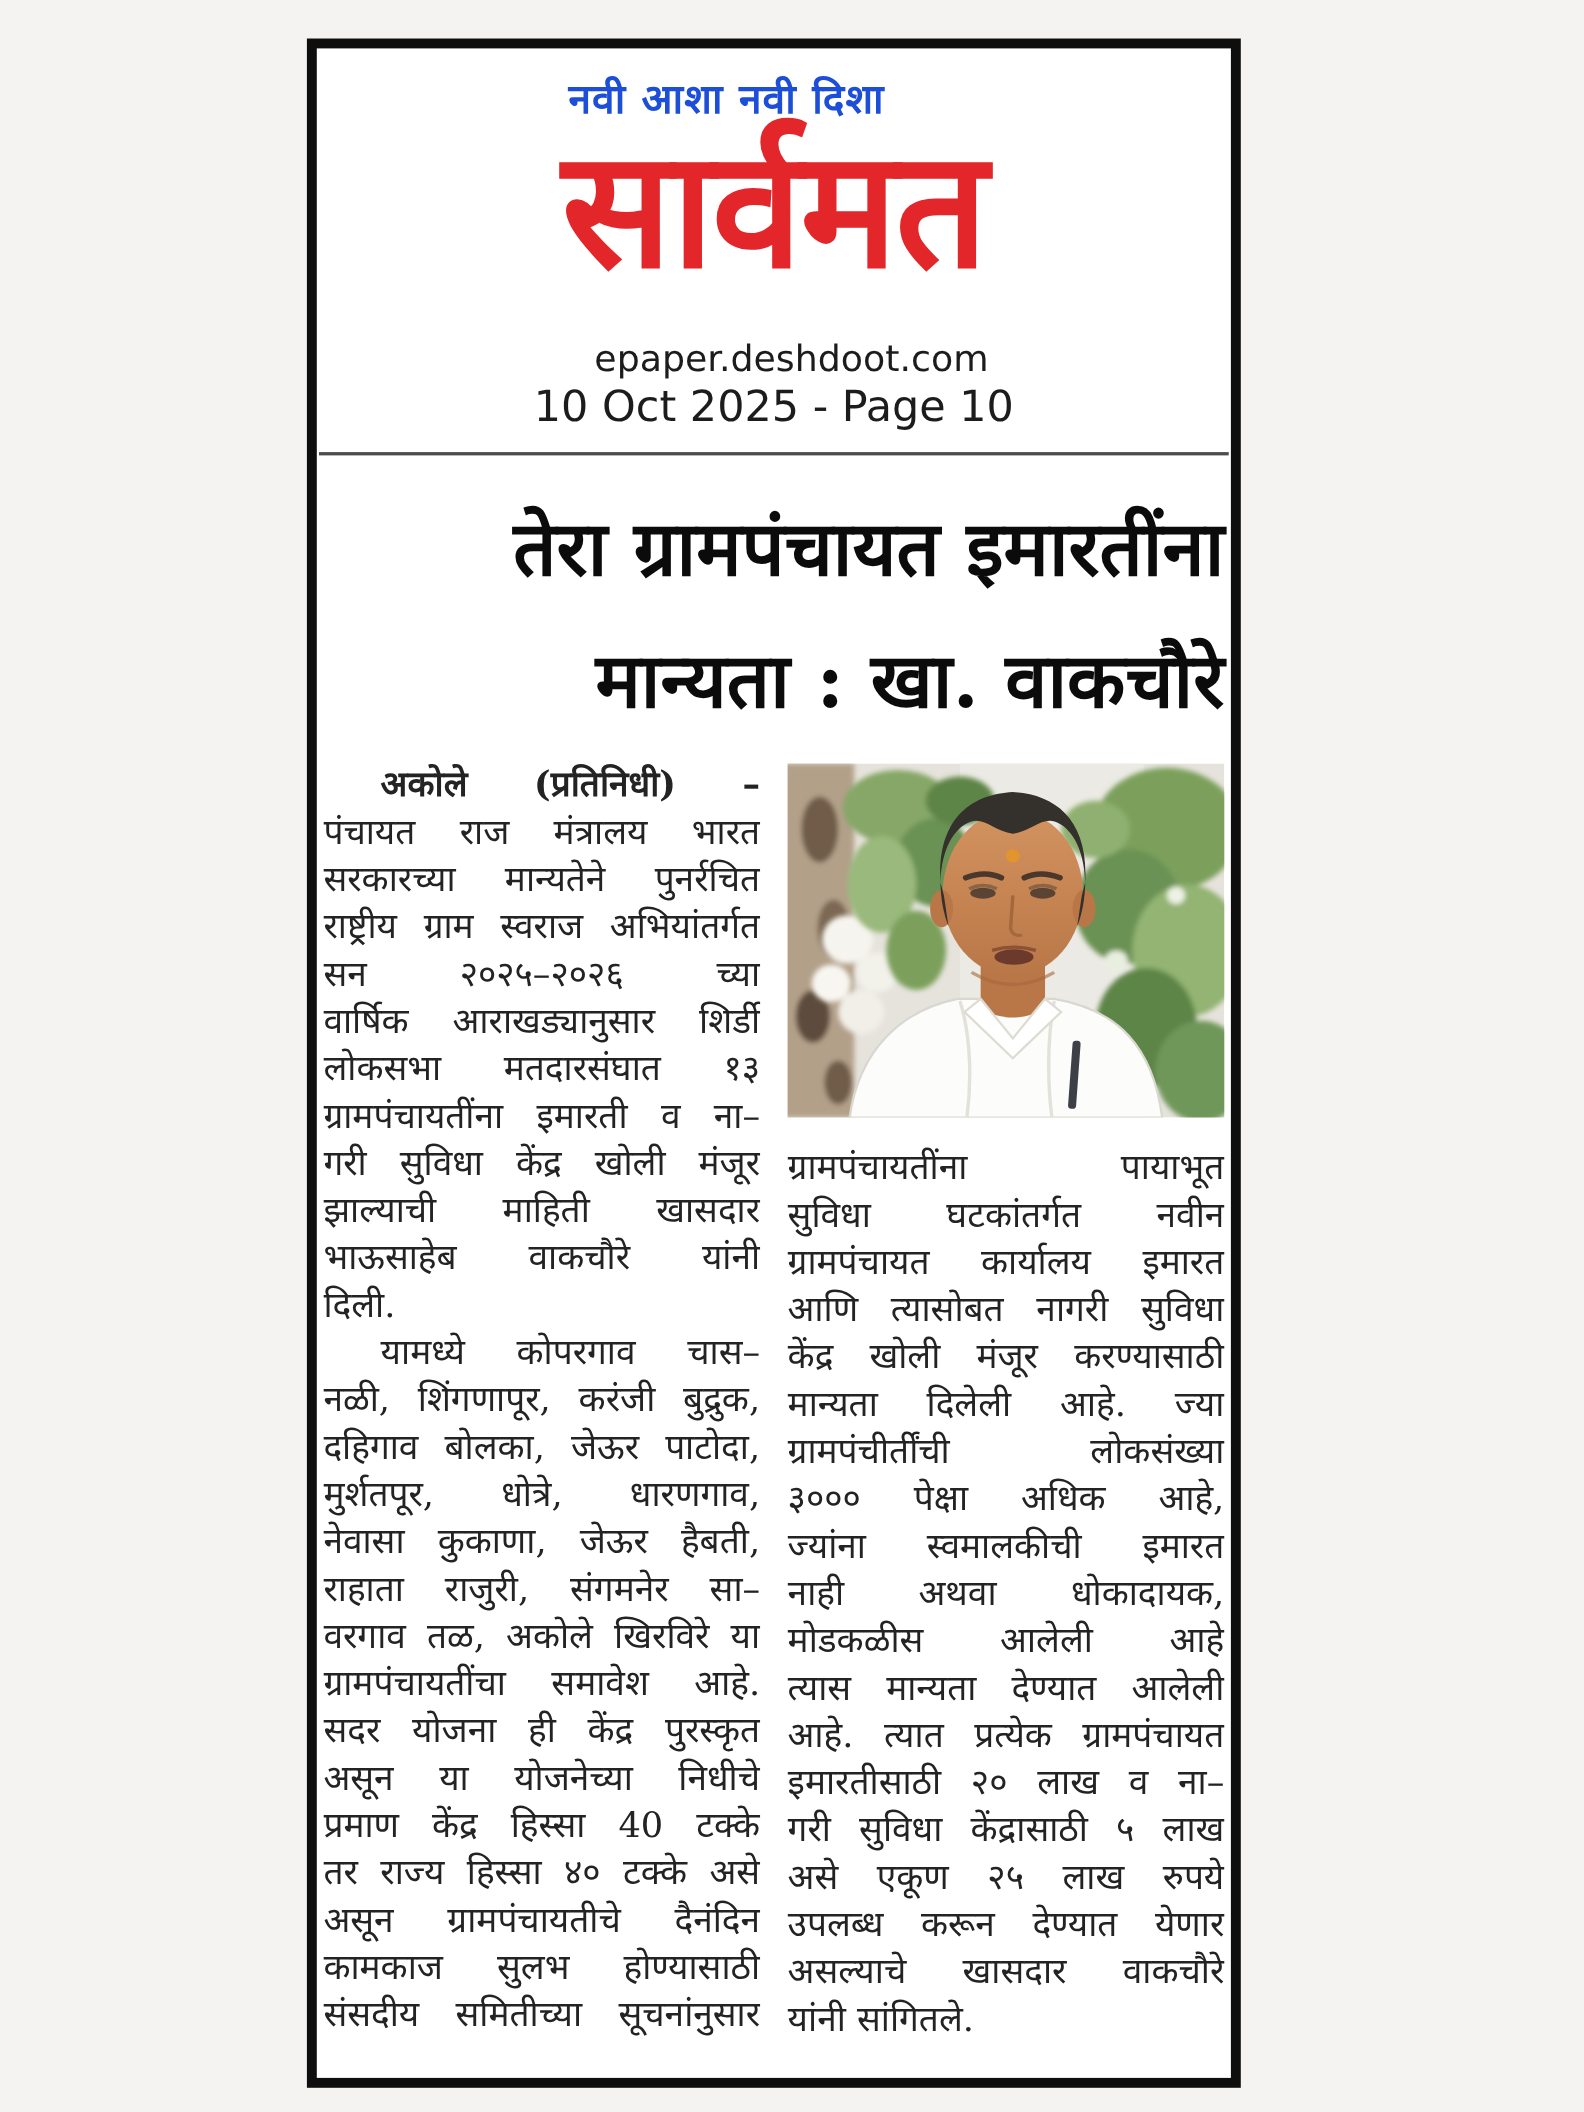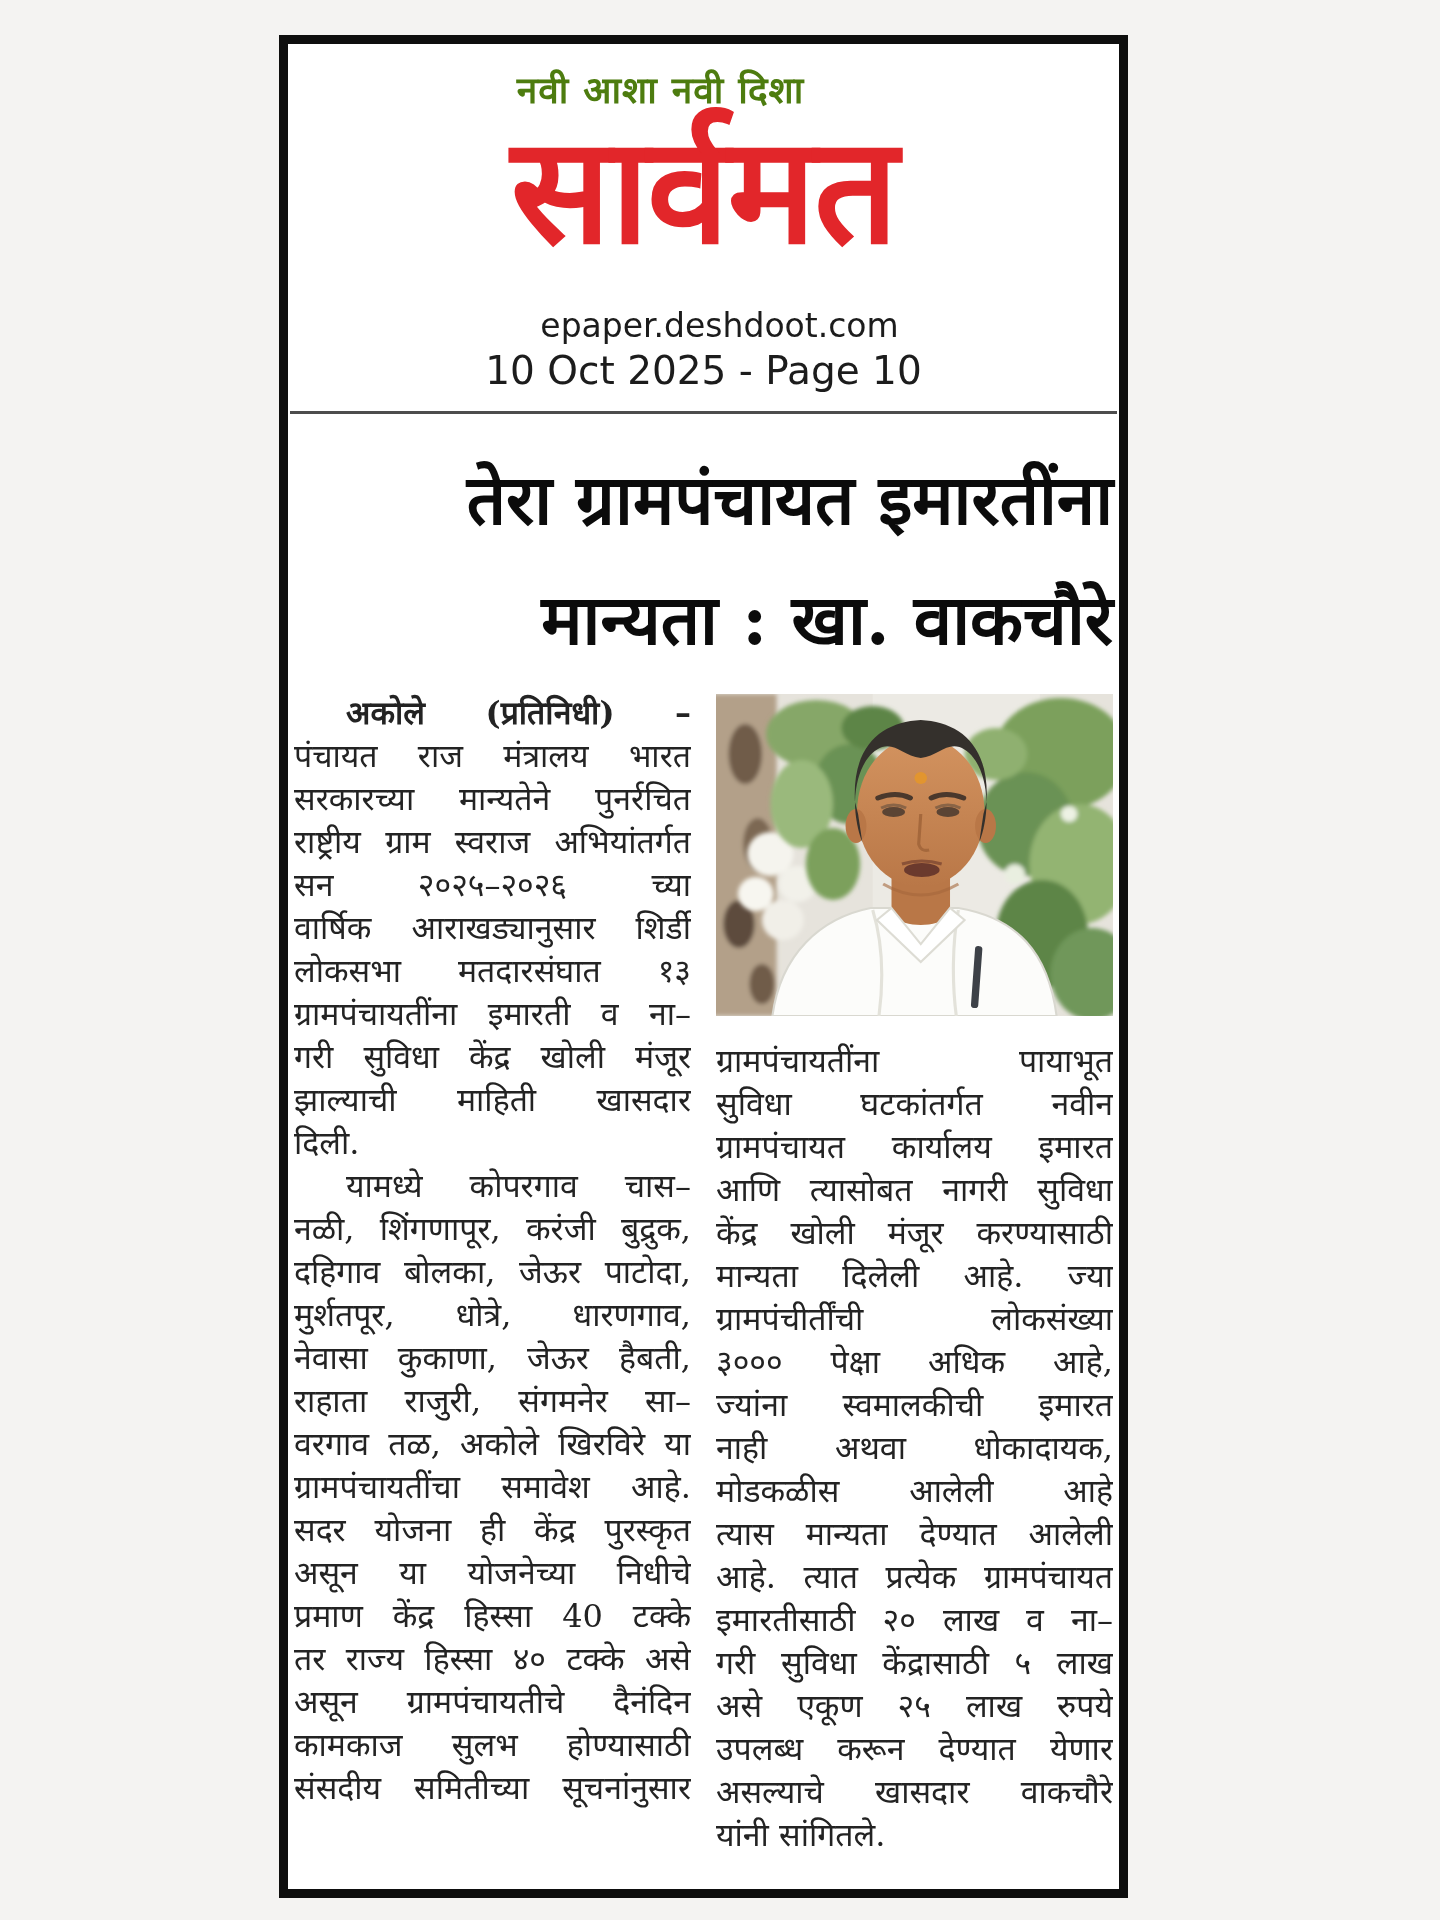--- a/index.html
+++ b/index.html
@@ -9,21 +9,21 @@
     font-family:"DejaVu Sans","Liberation Sans",sans-serif;
   }
   .clip{
     position:absolute;left:279px;top:35px;width:849px;height:1863px;
     box-sizing:border-box;border:9px solid #0e0e0e;background:#ffffff;
   }
   
   .mast{width:100%;padding-top:26px;text-align:center;}
   .logo-block{display:inline-block;text-align:left;}
   .tagline{
-    font-size:37px;font-weight:600;color:#4d7c0f;letter-spacing:1px;
+    font-size:37px;font-weight:600;color:#1d4ed8;letter-spacing:1px;
     margin:0 0 0 6px;line-height:1.1;
     font-family:"DejaVu Serif","Liberation Serif",serif;
   }
   .mast-title{
     font-size:148px;font-weight:bold;line-height:1.18;margin-top:-8px;
     letter-spacing:-2px;
     font-family:"DejaVu Serif","Liberation Serif",serif;
   }
   .website{font-size:33px;color:#1c1c1c;margin-top:28px;line-height:1.25;padding-left:32px;}
   .edition{font-size:39px;color:#1c1c1c;line-height:1.25;}
@@ -81,20 +81,21 @@
         <div class="bodyline ind b">अकोले (प्रतिनिधी) –</div>
         <div class="bodyline">पंचायत राज मंत्रालय भारत</div>
         <div class="bodyline">सरकारच्या मान्यतेने पुनर्रचित</div>
         <div class="bodyline">राष्ट्रीय ग्राम स्वराज अभियांतर्गत</div>
         <div class="bodyline">सन २०२५–२०२६ च्या</div>
         <div class="bodyline">वार्षिक आराखड्यानुसार शिर्डी</div>
         <div class="bodyline">लोकसभा मतदारसंघात १३</div>
         <div class="bodyline">ग्रामपंचायतींना इमारती व ना–</div>
         <div class="bodyline">गरी सुविधा केंद्र खोली मंजूर</div>
         <div class="bodyline">झाल्याची माहिती खासदार</div>
+        <div class="bodyline">भाऊसाहेब वाकचौरे यांनी</div>
         <div class="bodyline noj">दिली.</div>
         <div class="bodyline ind">यामध्ये कोपरगाव चास–</div>
         <div class="bodyline">नळी, शिंगणापूर, करंजी बुद्रुक,</div>
         <div class="bodyline">दहिगाव बोलका, जेऊर पाटोदा,</div>
         <div class="bodyline">मुर्शतपूर, धोत्रे, धारणगाव,</div>
         <div class="bodyline">नेवासा कुकाणा, जेऊर हैबती,</div>
         <div class="bodyline">राहाता राजुरी, संगमनेर सा–</div>
         <div class="bodyline">वरगाव तळ, अकोले खिरविरे या</div>
         <div class="bodyline">ग्रामपंचायतींचा समावेश आहे.</div>
         <div class="bodyline">सदर योजना ही केंद्र पुरस्कृत</div>

